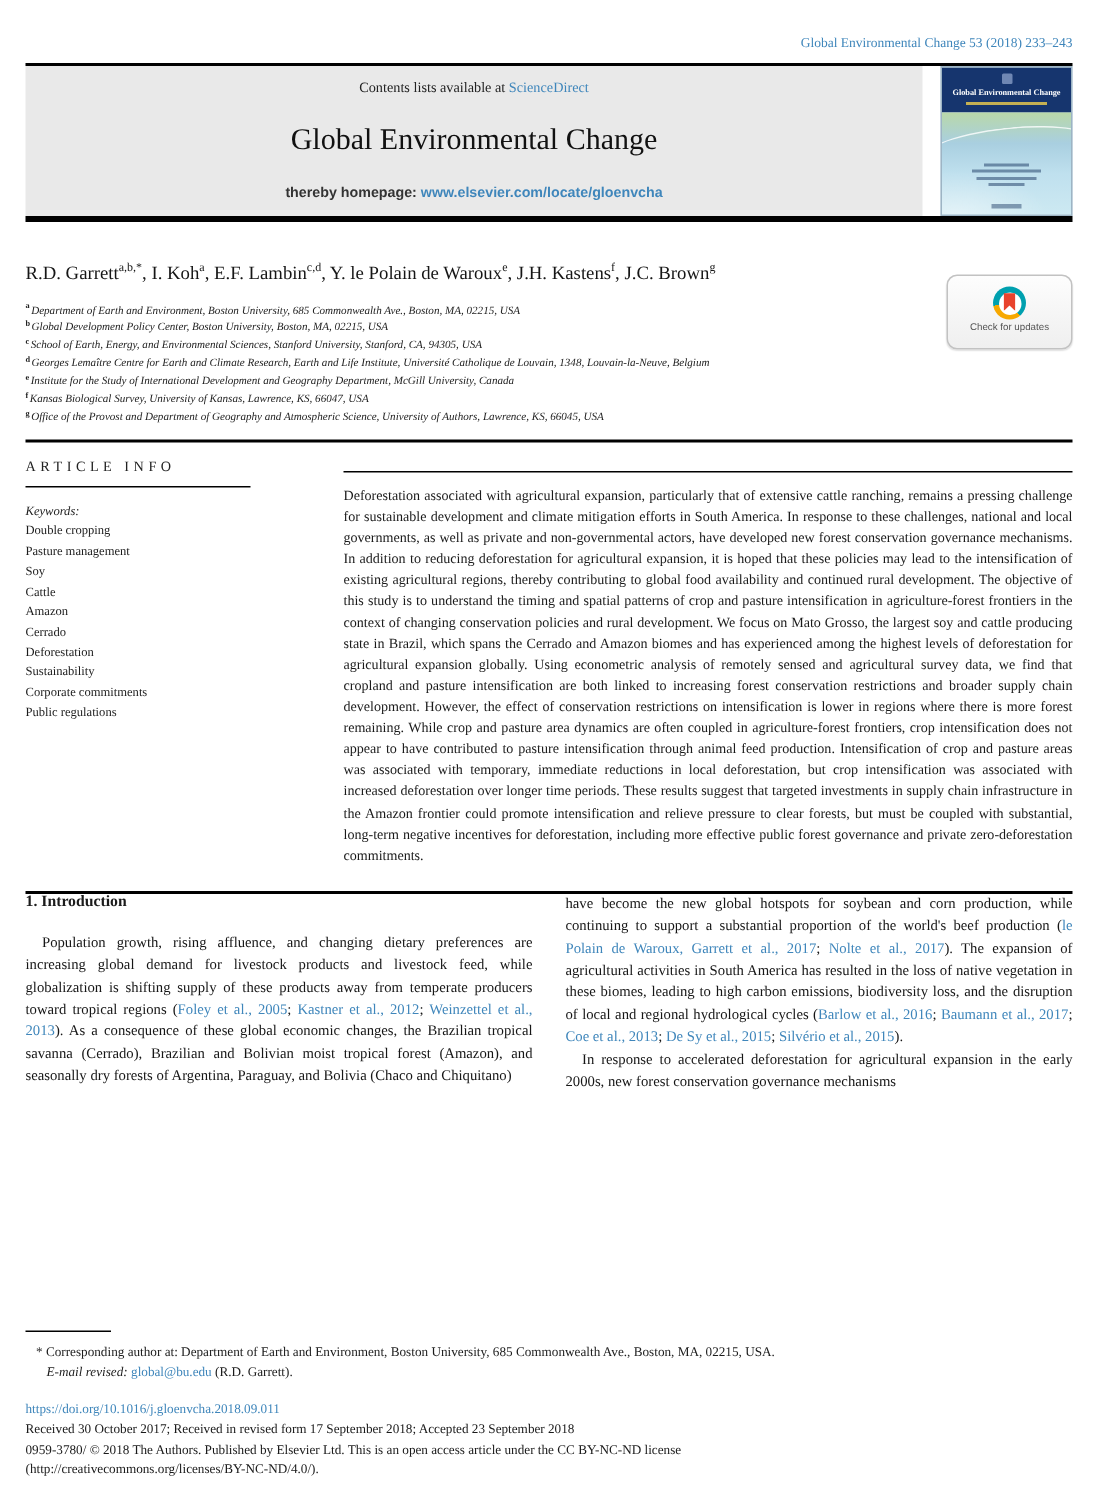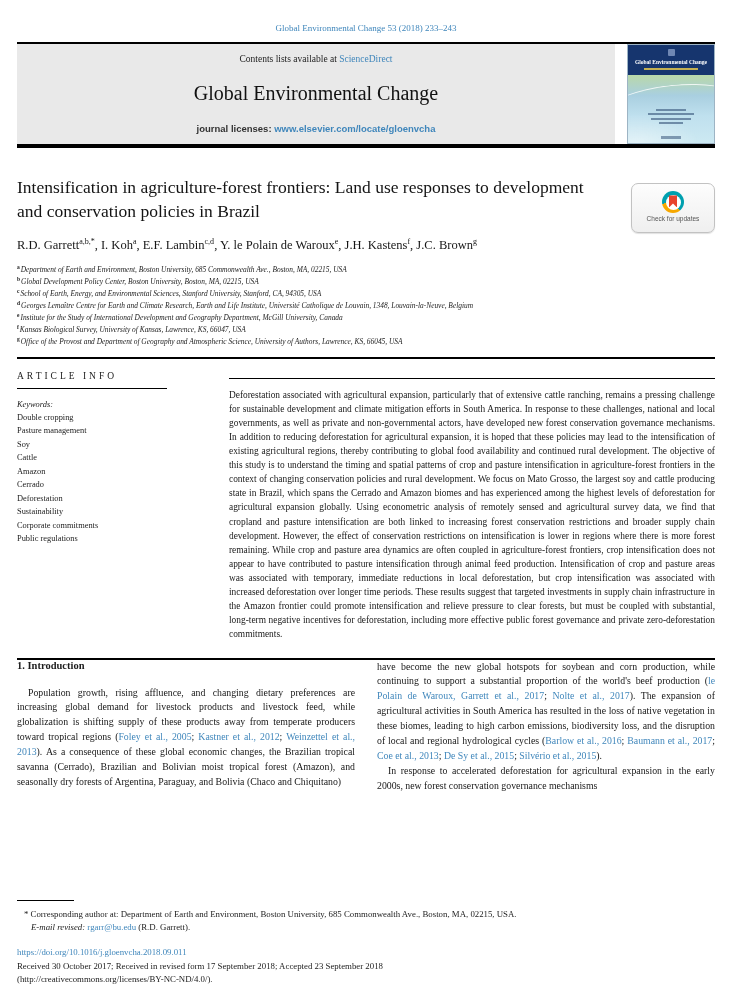--- a/index.html
+++ b/index.html
@@ -12,21 +12,21 @@
   html,body{background:#fff;}
   .page{
     width:732px;height:1000px;position:relative;overflow:hidden;
     background:#fff;color:var(--ink);
     font-family:"Liberation Serif",serif;
   }
   .content{padding:0 17px;}
   a,.lnk{color:var(--blue);text-decoration:none;cursor:pointer;}
 
   
-  .top-citation{margin-top:23px;text-align:center;font-size:9px;color:var(--blue);}
+  .top-citation{margin-top:23px;text-align:right;font-size:9px;color:var(--blue);}
 
   
   .rule-1{height:2px;background:#000;margin-top:9px;}
   .rule-2{height:3.5px;background:#000;}
   .rule-3{height:1.5px;background:#000;margin-top:9px;}
   .rule-4{height:2px;background:#000;margin-top:16px;}
 
   
   .banner{display:flex;height:100px;align-items:stretch;}
   .logo-col{width:104px;display:flex;flex-direction:column;align-items:center;justify-content:flex-end;padding:4px 6px 2px;}
@@ -107,21 +107,21 @@
     <div class="rule-1"></div>
 
     <div class="banner">
 
       <div class="banner-center">
         <div class="contents-line">
           <span>Contents lists available at </span><span class="lnk">ScienceDirect</span>
         </div>
         <div class="journal-title">Global Environmental Change</div>
         <div class="homepage-line">
-          <span>journal licenses: </span><span class="lnk">www.elsevier.com/locate/gloenvcha</span>
+          <span>thereby homepage: </span><span class="lnk">www.elsevier.com/locate/gloenvcha</span>
         </div>
       </div>
 
       <div class="cover-col">
         <div class="cover">
           <div class="cover-head">
             <div class="cover-logo"></div>
             <div class="cover-title">Global Environmental Change</div>
             <div class="cover-sub"></div>
           </div>
@@ -137,21 +137,20 @@
                 <div class="cover-footbar"></div>
               </div>
           </div>
         </div>
       </div>
     </div>
 
     <div class="rule-2"></div>
 
     <div class="title-row">
-      <h1 class="article-title">Intensification in agriculture-forest frontiers: Land use responses to development and conservation policies in Brazil</h1>
       <div class="check-badge">
         <div class="cm-icon">
           <div class="cm-ring"></div>
           <div class="cm-mark"></div>
         </div>
         <div class="cm-text">Check for updates</div>
       </div>
     </div>
 
     <div class="authors"><span>R.D. Garrett</span><sup>a,b,*</sup><span>, I. Koh</span><sup>a</sup><span>, E.F. Lambin</span><sup>c,d</sup><span>, Y. le Polain de Waroux</span><sup>e</sup><span>, J.H. Kastens</span><sup>f</sup><span>, J.C. Brown</span><sup>g</sup></div>
@@ -202,21 +201,22 @@
         <p class="body-par indent">In response to accelerated deforestation for agricultural expansion in the early 2000s, new forest conservation governance mechanisms</p>
       </div>
     </div>
   </div>
 
   <div class="page-footer">
     <div class="fn-rule"></div>
     <div class="fn-line1">* Corresponding author at: Department of Earth and Environment, Boston University, 685 Commonwealth Ave., Boston, MA, 02215, USA.</div>
     <div class="fn-line2">
       <span class="em-label">E-mail revised:</span>
-      <span class="lnk">rgarr@bu.edu</span><span> (R.D. Garrett).</span>
+      <span class="lnk">global@bu.edu</span><span> (R.D. Garrett).</span>
     </div>
     <div class="meta-block">
       <div class="meta-line doi">https://doi.org/10.1016/j.gloenvcha.2018.09.011</div>
       <div class="meta-line">Received 30 October 2017; Received in revised form 17 September 2018; Accepted 23 September 2018</div>
+      <div class="meta-line">0959-3780/ © 2018 The Authors. Published by Elsevier Ltd. This is an open access article under the CC BY-NC-ND license</div>
       <div class="meta-line">(http://creativecommons.org/licenses/BY-NC-ND/4.0/).</div>
     </div>
   </div>
 </div>
 
 </body></html>

